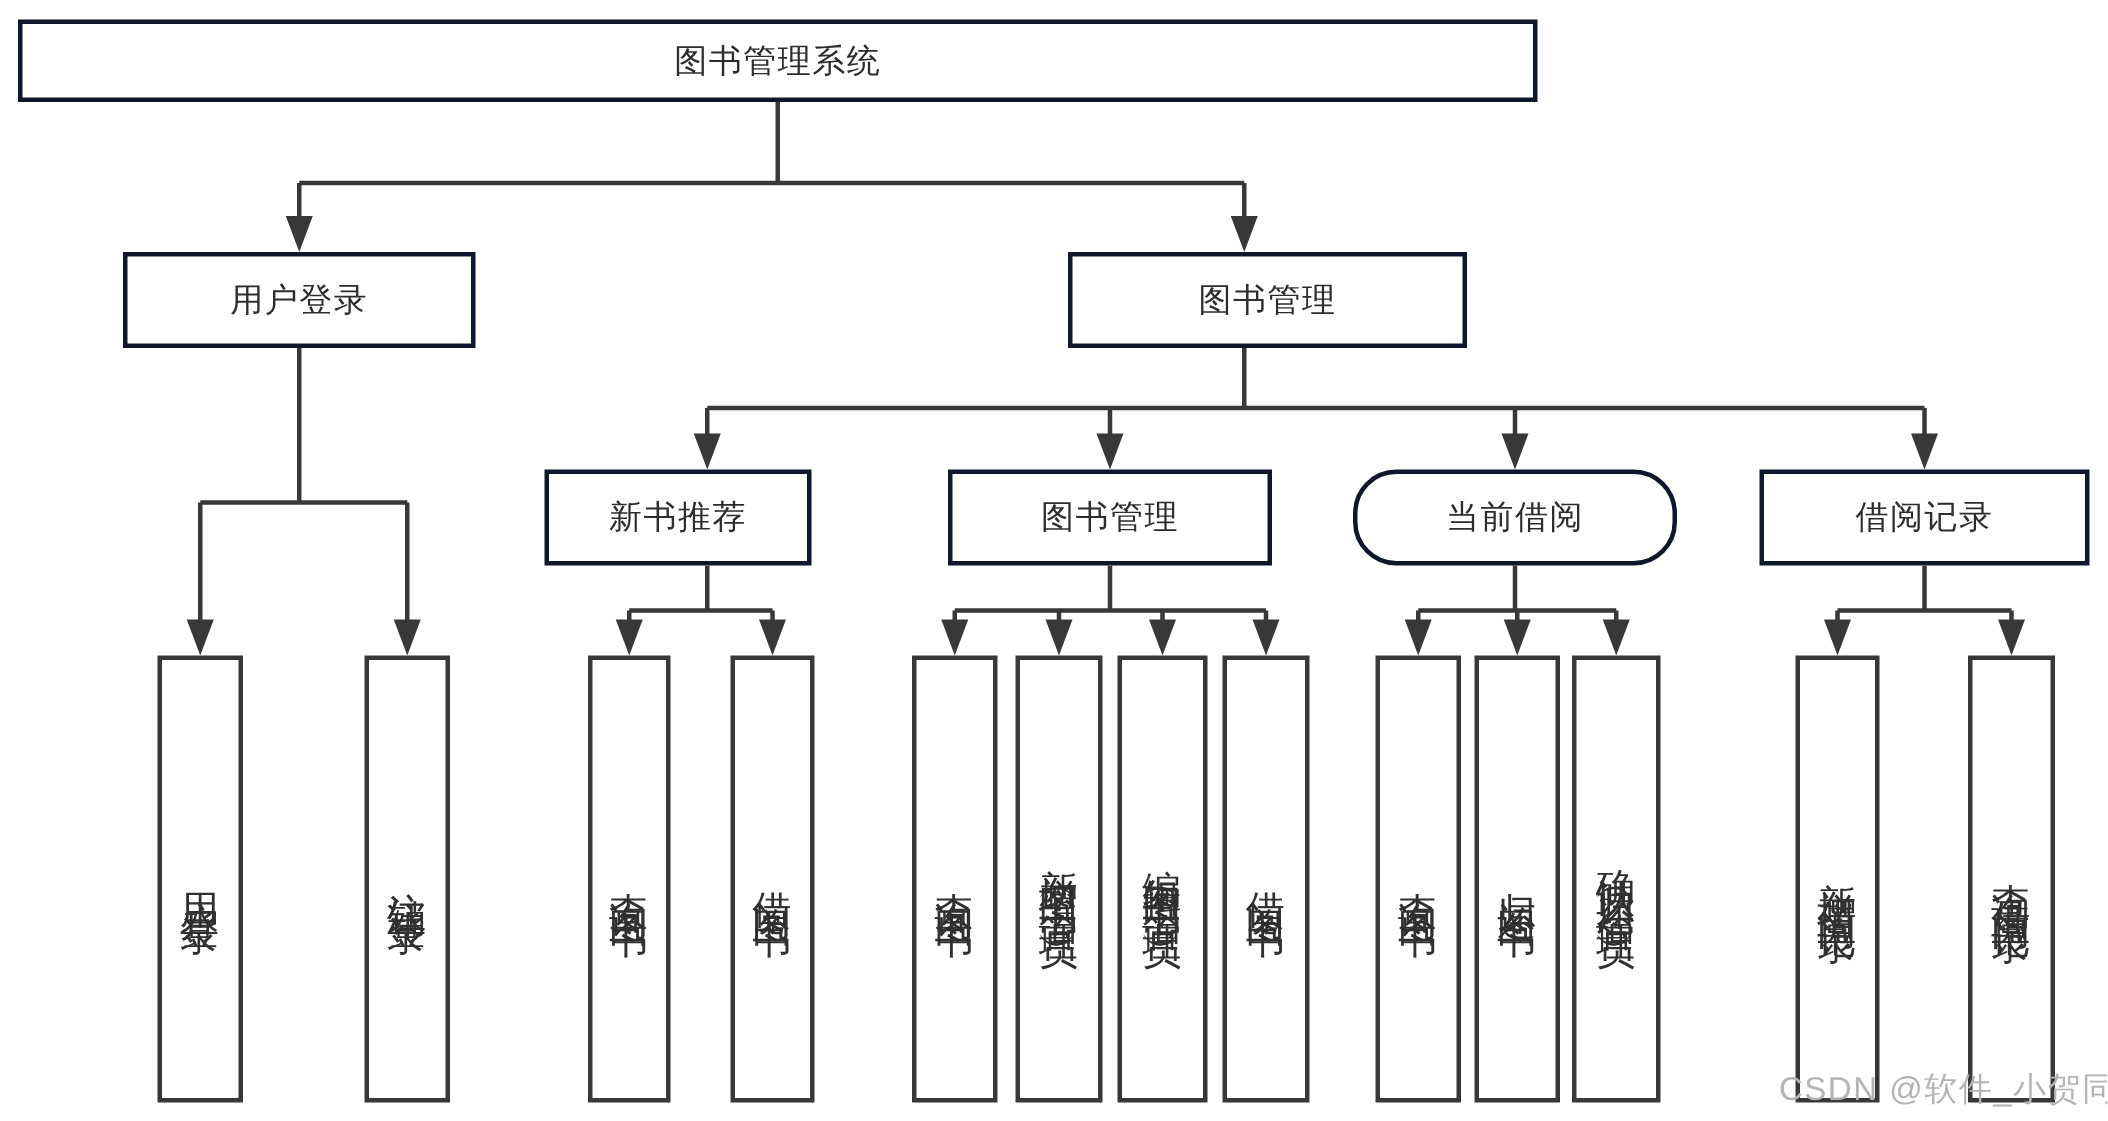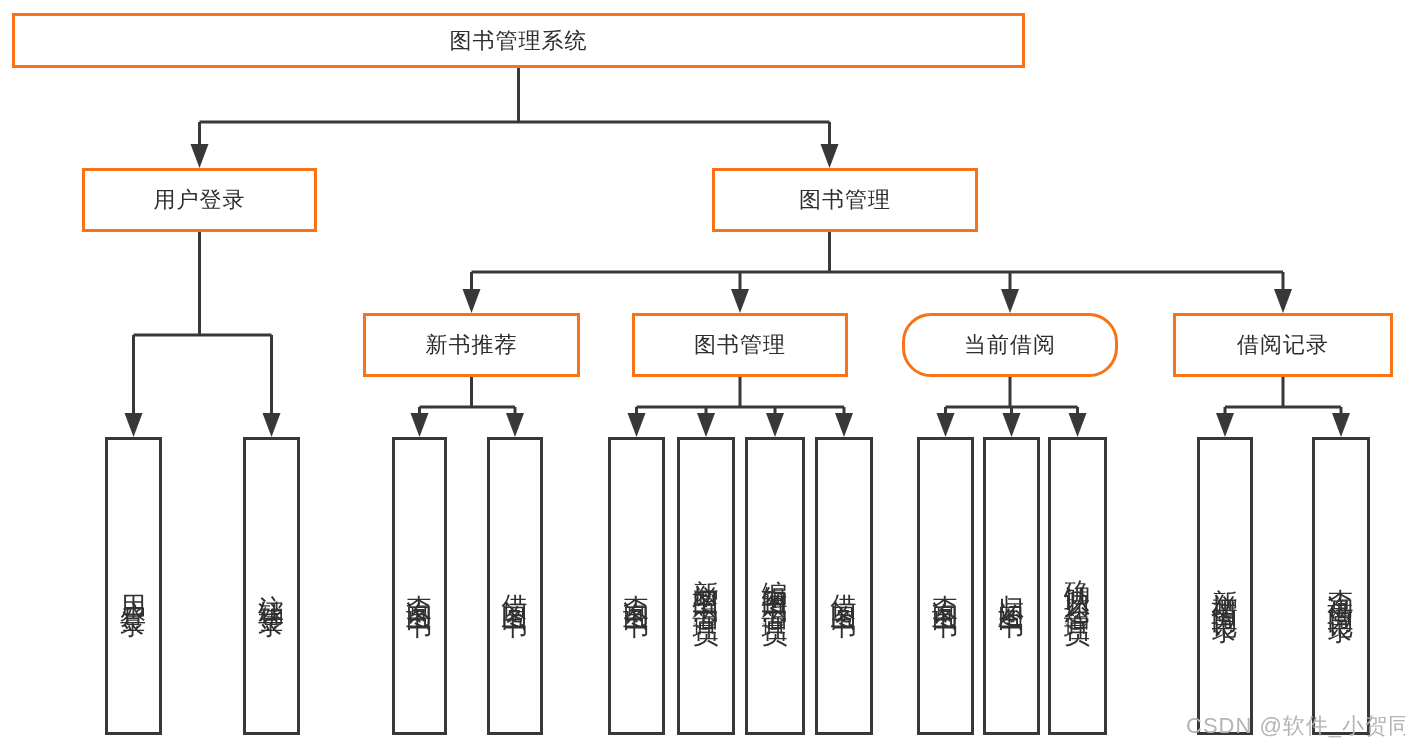--- a/index.html
+++ b/index.html
@@ -7,21 +7,21 @@
     position:relative;
     width:1405px;height:747px;
     background:#ffffff;
     font-family:"Liberation Sans","DejaVu Sans",sans-serif;
     overflow:hidden;
   }
   .wires{position:absolute;left:0;top:0;width:1405px;height:747px;}
   .node{
     position:absolute;
     box-sizing:border-box;
-    border:3px solid #f97316;
+    border:3px solid #0f172a;
     background:#ffffff;
     display:flex;align-items:center;justify-content:center;
     font-size:22px;color:#2d2d2d;
     letter-spacing:1px;
     z-index:2;
     text-align:right;
   }
   .vnode{
     position:absolute;
     box-sizing:border-box;
@@ -107,21 +107,21 @@
     <span>图书管理系统</span>
   </div>
 
   <div class="node" style="left:82px;top:168px;width:235px;height:64px;">
     <span>用户登录</span>
   </div>
   <div class="node" style="left:712px;top:168px;width:266px;height:64px;">
     <span>图书管理</span>
   </div>
 
-  <div class="node" style="left:363px;top:313px;width:217px;height:64px;">
+  <div class="node" style="left:363px;top:313px;width:178px;height:64px;">
     <span>新书推荐</span>
   </div>
   <div class="node" style="left:632px;top:313px;width:216px;height:64px;">
     <span>图书管理</span>
   </div>
   <div class="node" style="left:902px;top:313px;width:216px;height:64px;border-radius:29px;">
     <span>当前借阅</span>
   </div>
   <div class="node" style="left:1173px;top:313px;width:220px;height:64px;">
     <span>借阅记录</span>

